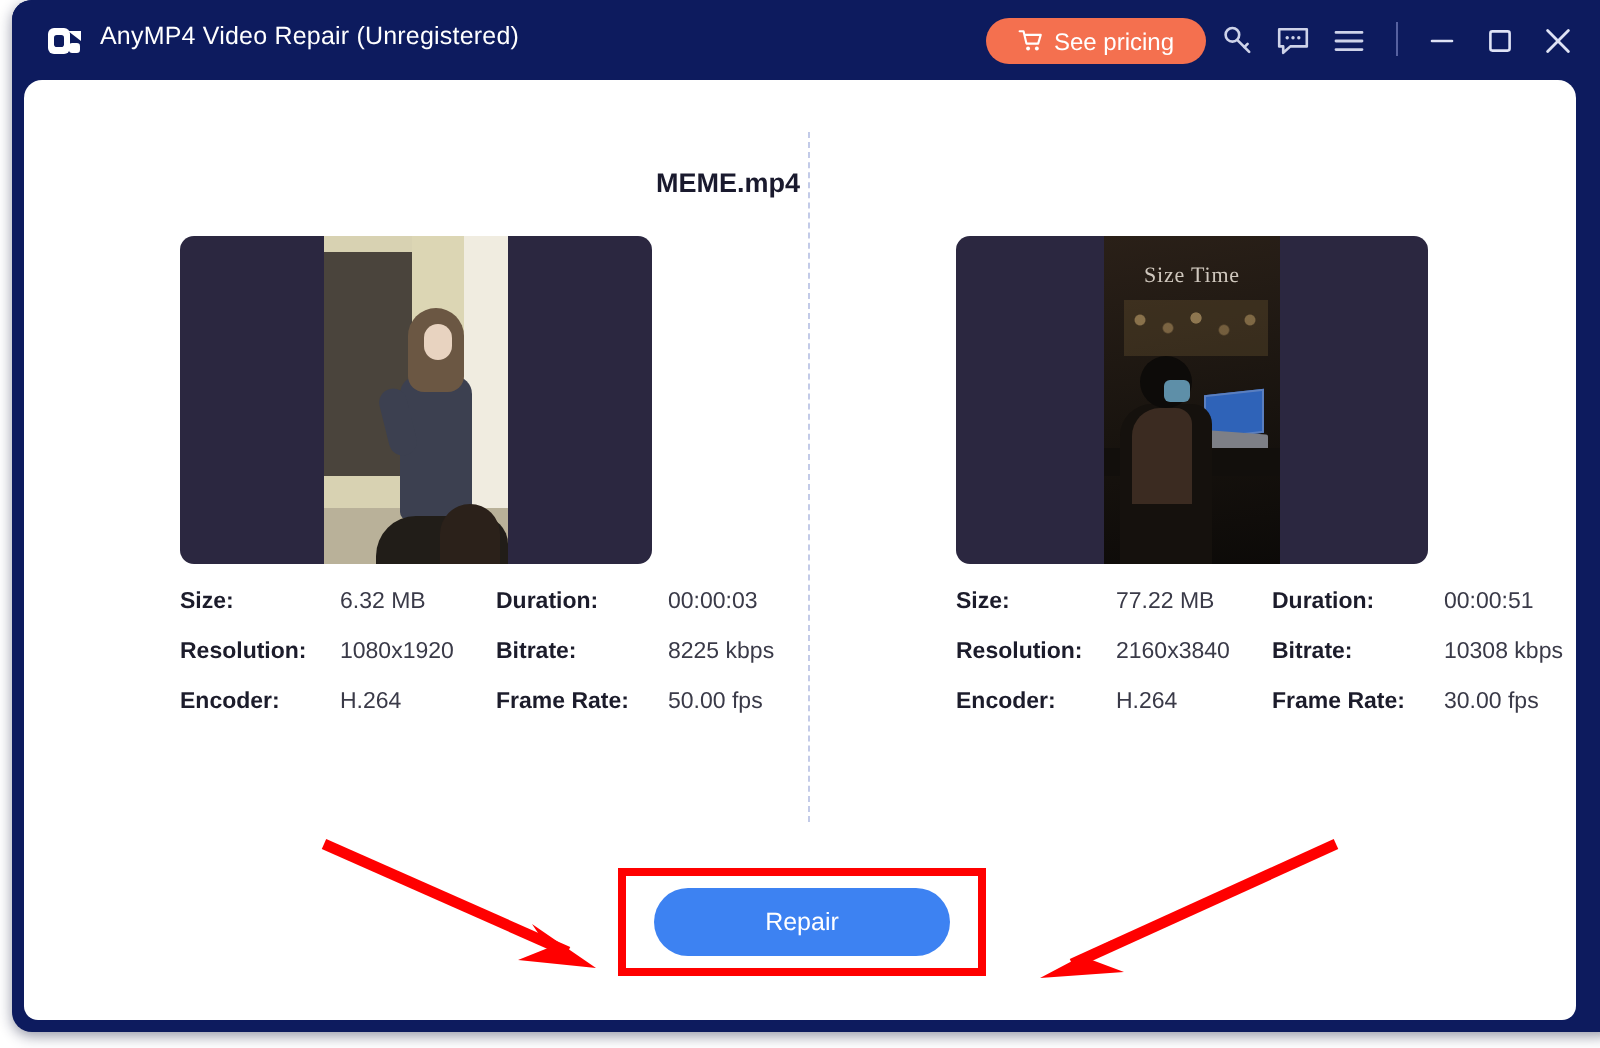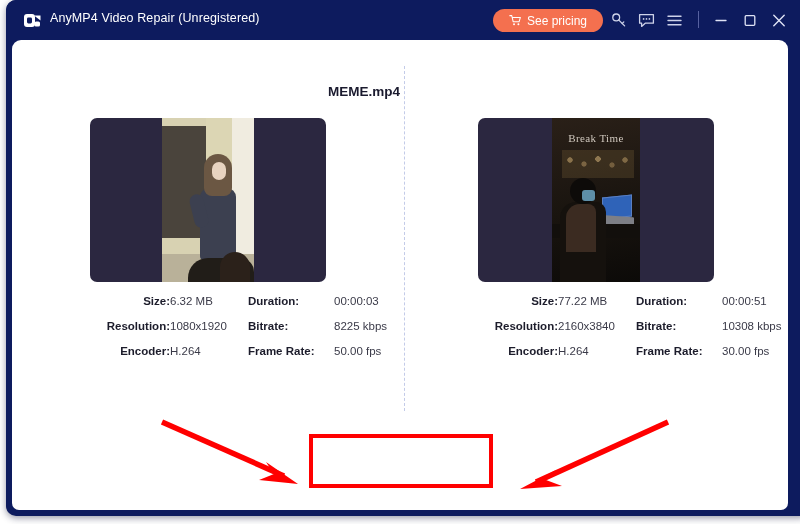--- a/index.html
+++ b/index.html
@@ -287,21 +287,21 @@
     align-items: baseline;
     height: 25px;
   }
   .meta-label {
     font-weight: bold;
     color: #1c1c2b;
   }
   .meta-value {
     color: #3a3a48;
   }
-  .col-a-label { width: 80px; padding-left: 78px; text-align: right; }
+  .col-a-label { width: 80px; padding-left: 78px; }
   .col-a-value { width: 78px; }
   .col-b-label { width: 86px; }
   .col-b-value { width: 66px; }
 
   
   #repair-highlight-box {
     position: absolute;
     left: 297px;
     top: 394px;
     width: 184px;
@@ -450,21 +450,21 @@
       </div>
     </div>
 
     <div class="video-panel" id="panel-right">
 
       <div class="thumb">
         <div class="thumb-inner" id="thumb-right-inner">
           <div class="rt-bg"></div>
           <div class="rt-shelf"></div>
           <div class="rt-dots"></div>
-          <div class="rt-title">Break Time</div>
+          <div class="rt-title">Size Time</div>
           <div class="rt-laptop-screen"></div>
           <div class="rt-laptop-base"></div>
           <div class="rt-desk"></div>
           <div class="rt-person-body"></div>
           <div class="rt-shoulder"></div>
           <div class="rt-person-head"></div>
           <div class="rt-mask"></div>
         </div>
       </div>
 
@@ -484,20 +484,21 @@
         <div class="meta-row">
           <span class="meta-label col-a-label">Encoder:</span>
           <span class="meta-value col-a-value">H.264</span>
           <span class="meta-label col-b-label">Frame Rate:</span>
           <span class="meta-value col-b-value">30.00 fps</span>
         </div>
       </div>
     </div>
 
     <div id="repair-highlight-box"></div>
+    <button id="repair-button">Repair</button>
 
     <svg id="arrow-left" viewBox="0 0 160 78">
       <path d="M4 4 L126 58" stroke="#ff0000" stroke-width="5.5" stroke-linecap="butt"></path>
       <path d="M140 66 L108 44 L116 56 L101 62 Z" fill="#ff0000"></path>
     </svg>
 
     <svg id="arrow-right" viewBox="0 0 190 78">
       <path d="M186 4 L54 64" stroke="#ff0000" stroke-width="5.5" stroke-linecap="butt"></path>
       <path d="M38 71 L74 52 L64 62 L80 68 Z" fill="#ff0000"></path>
     </svg>

